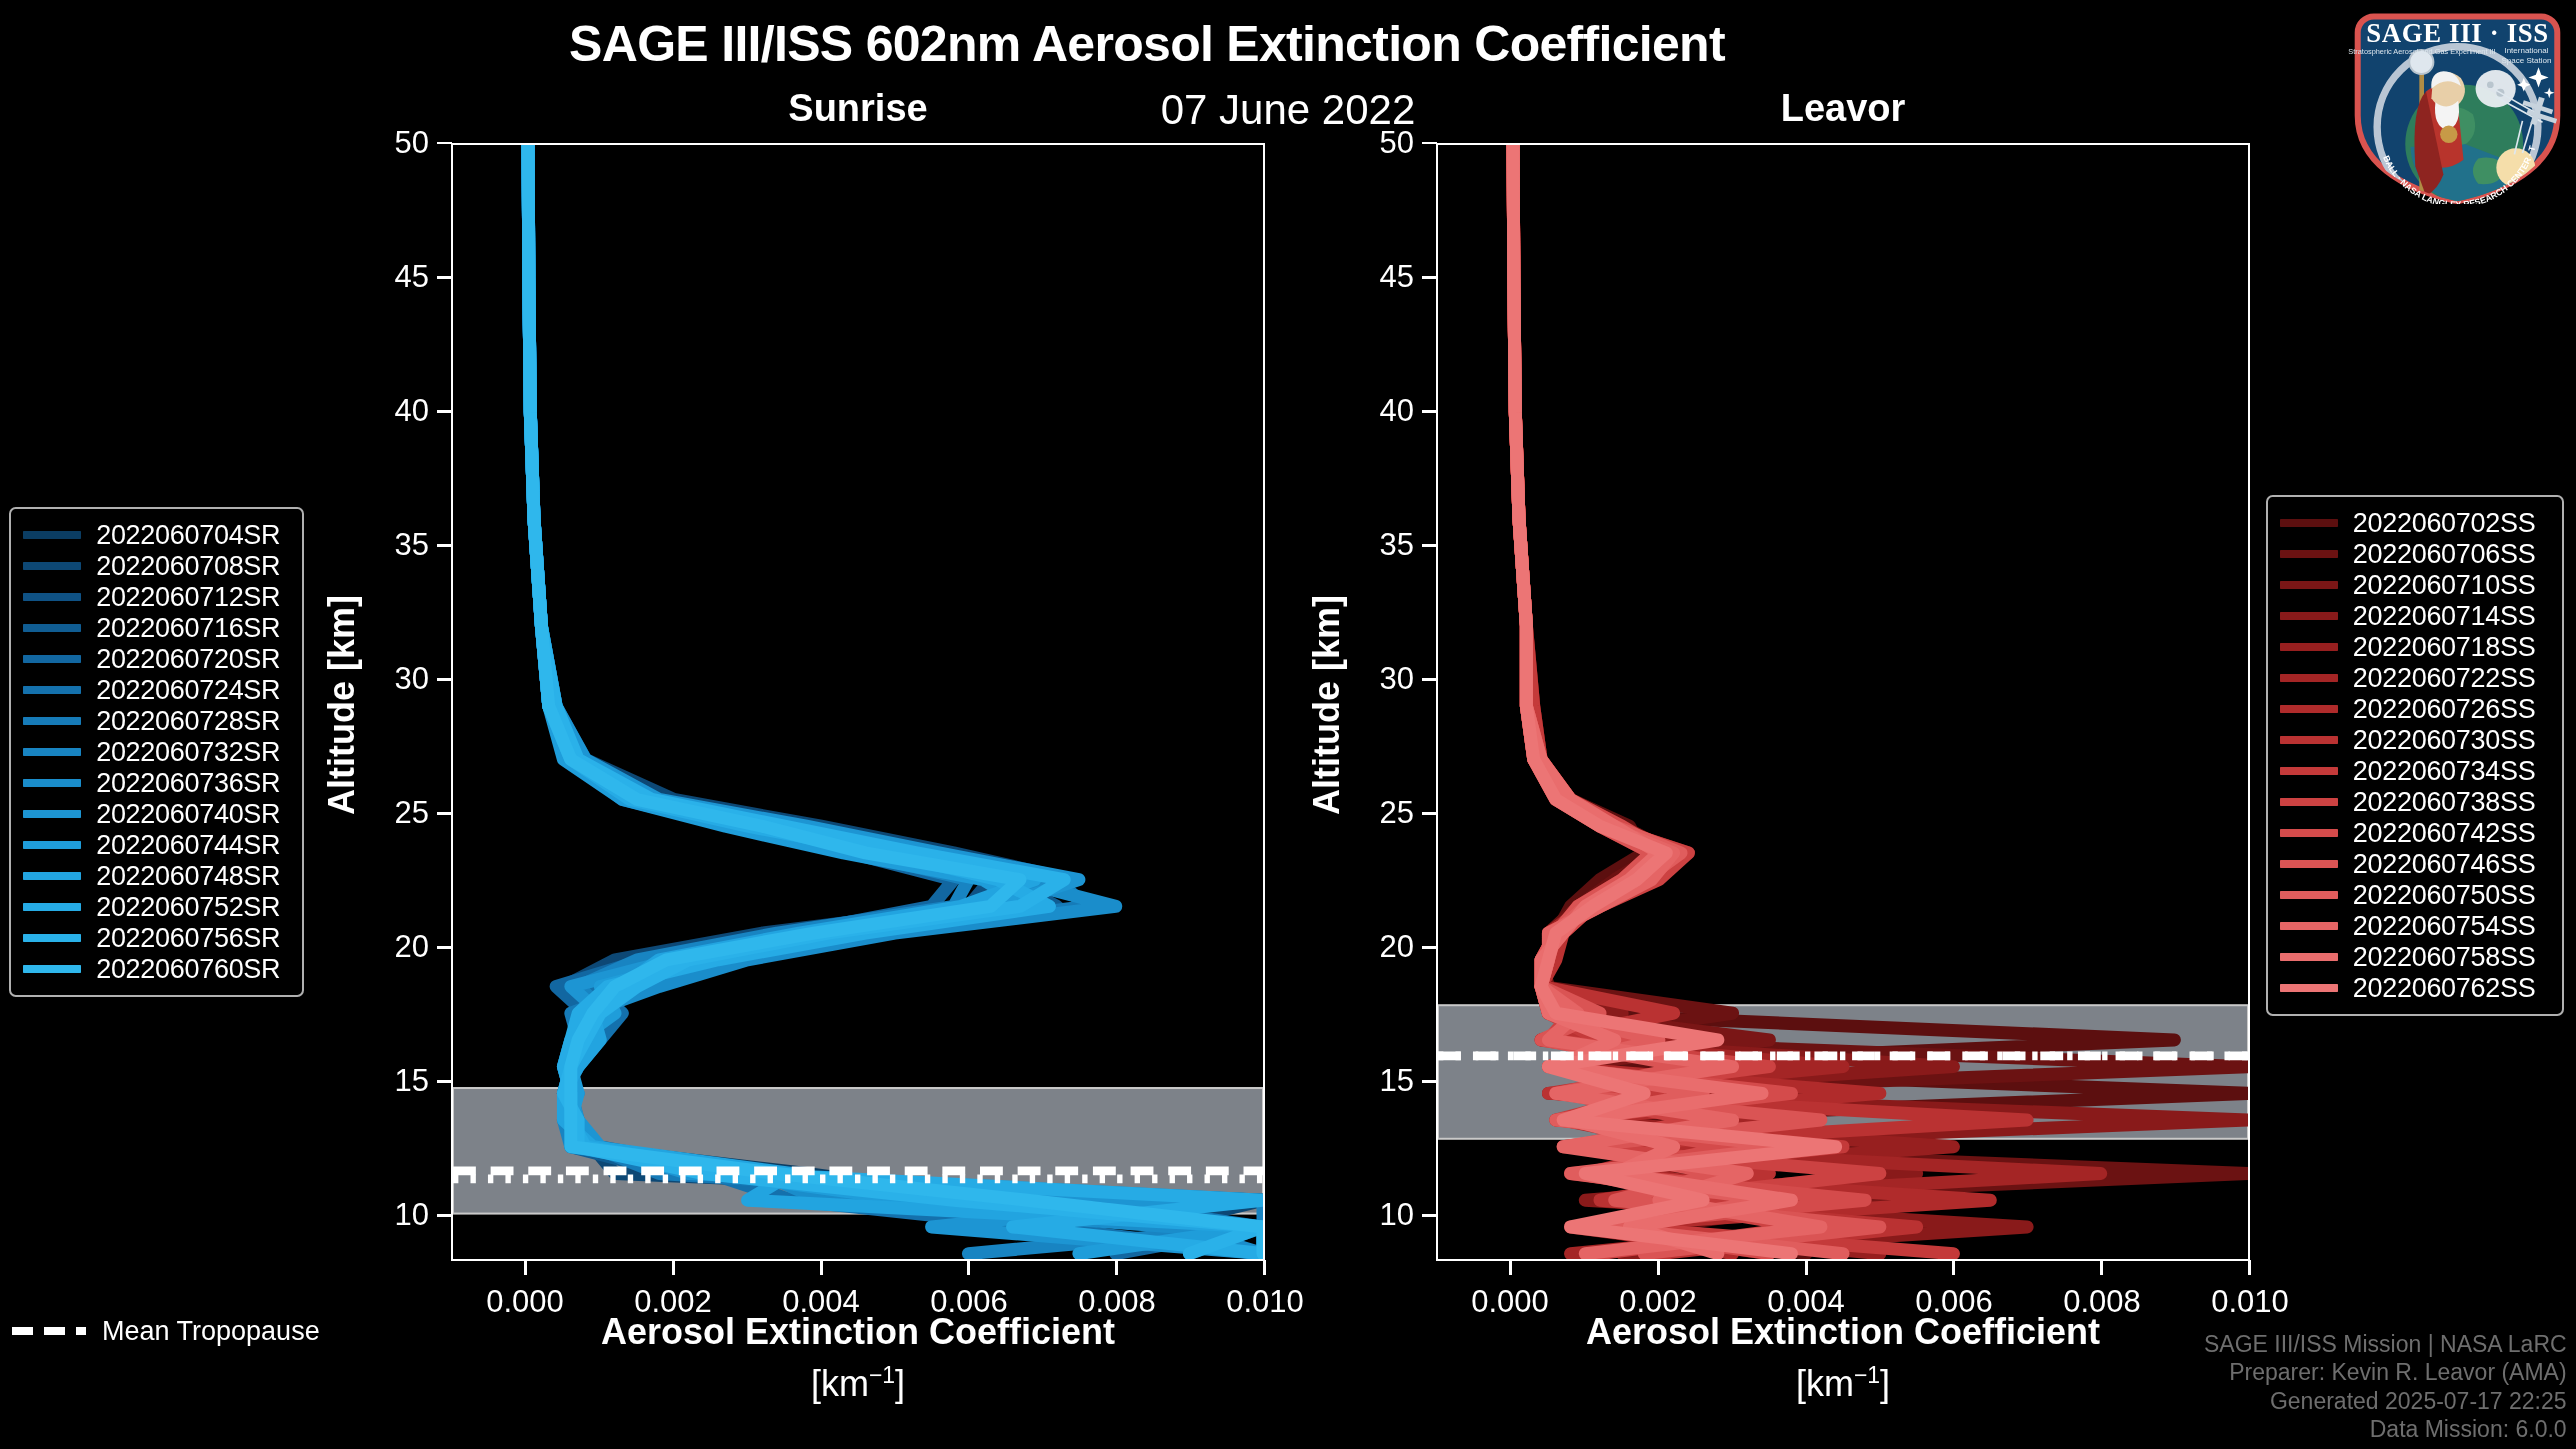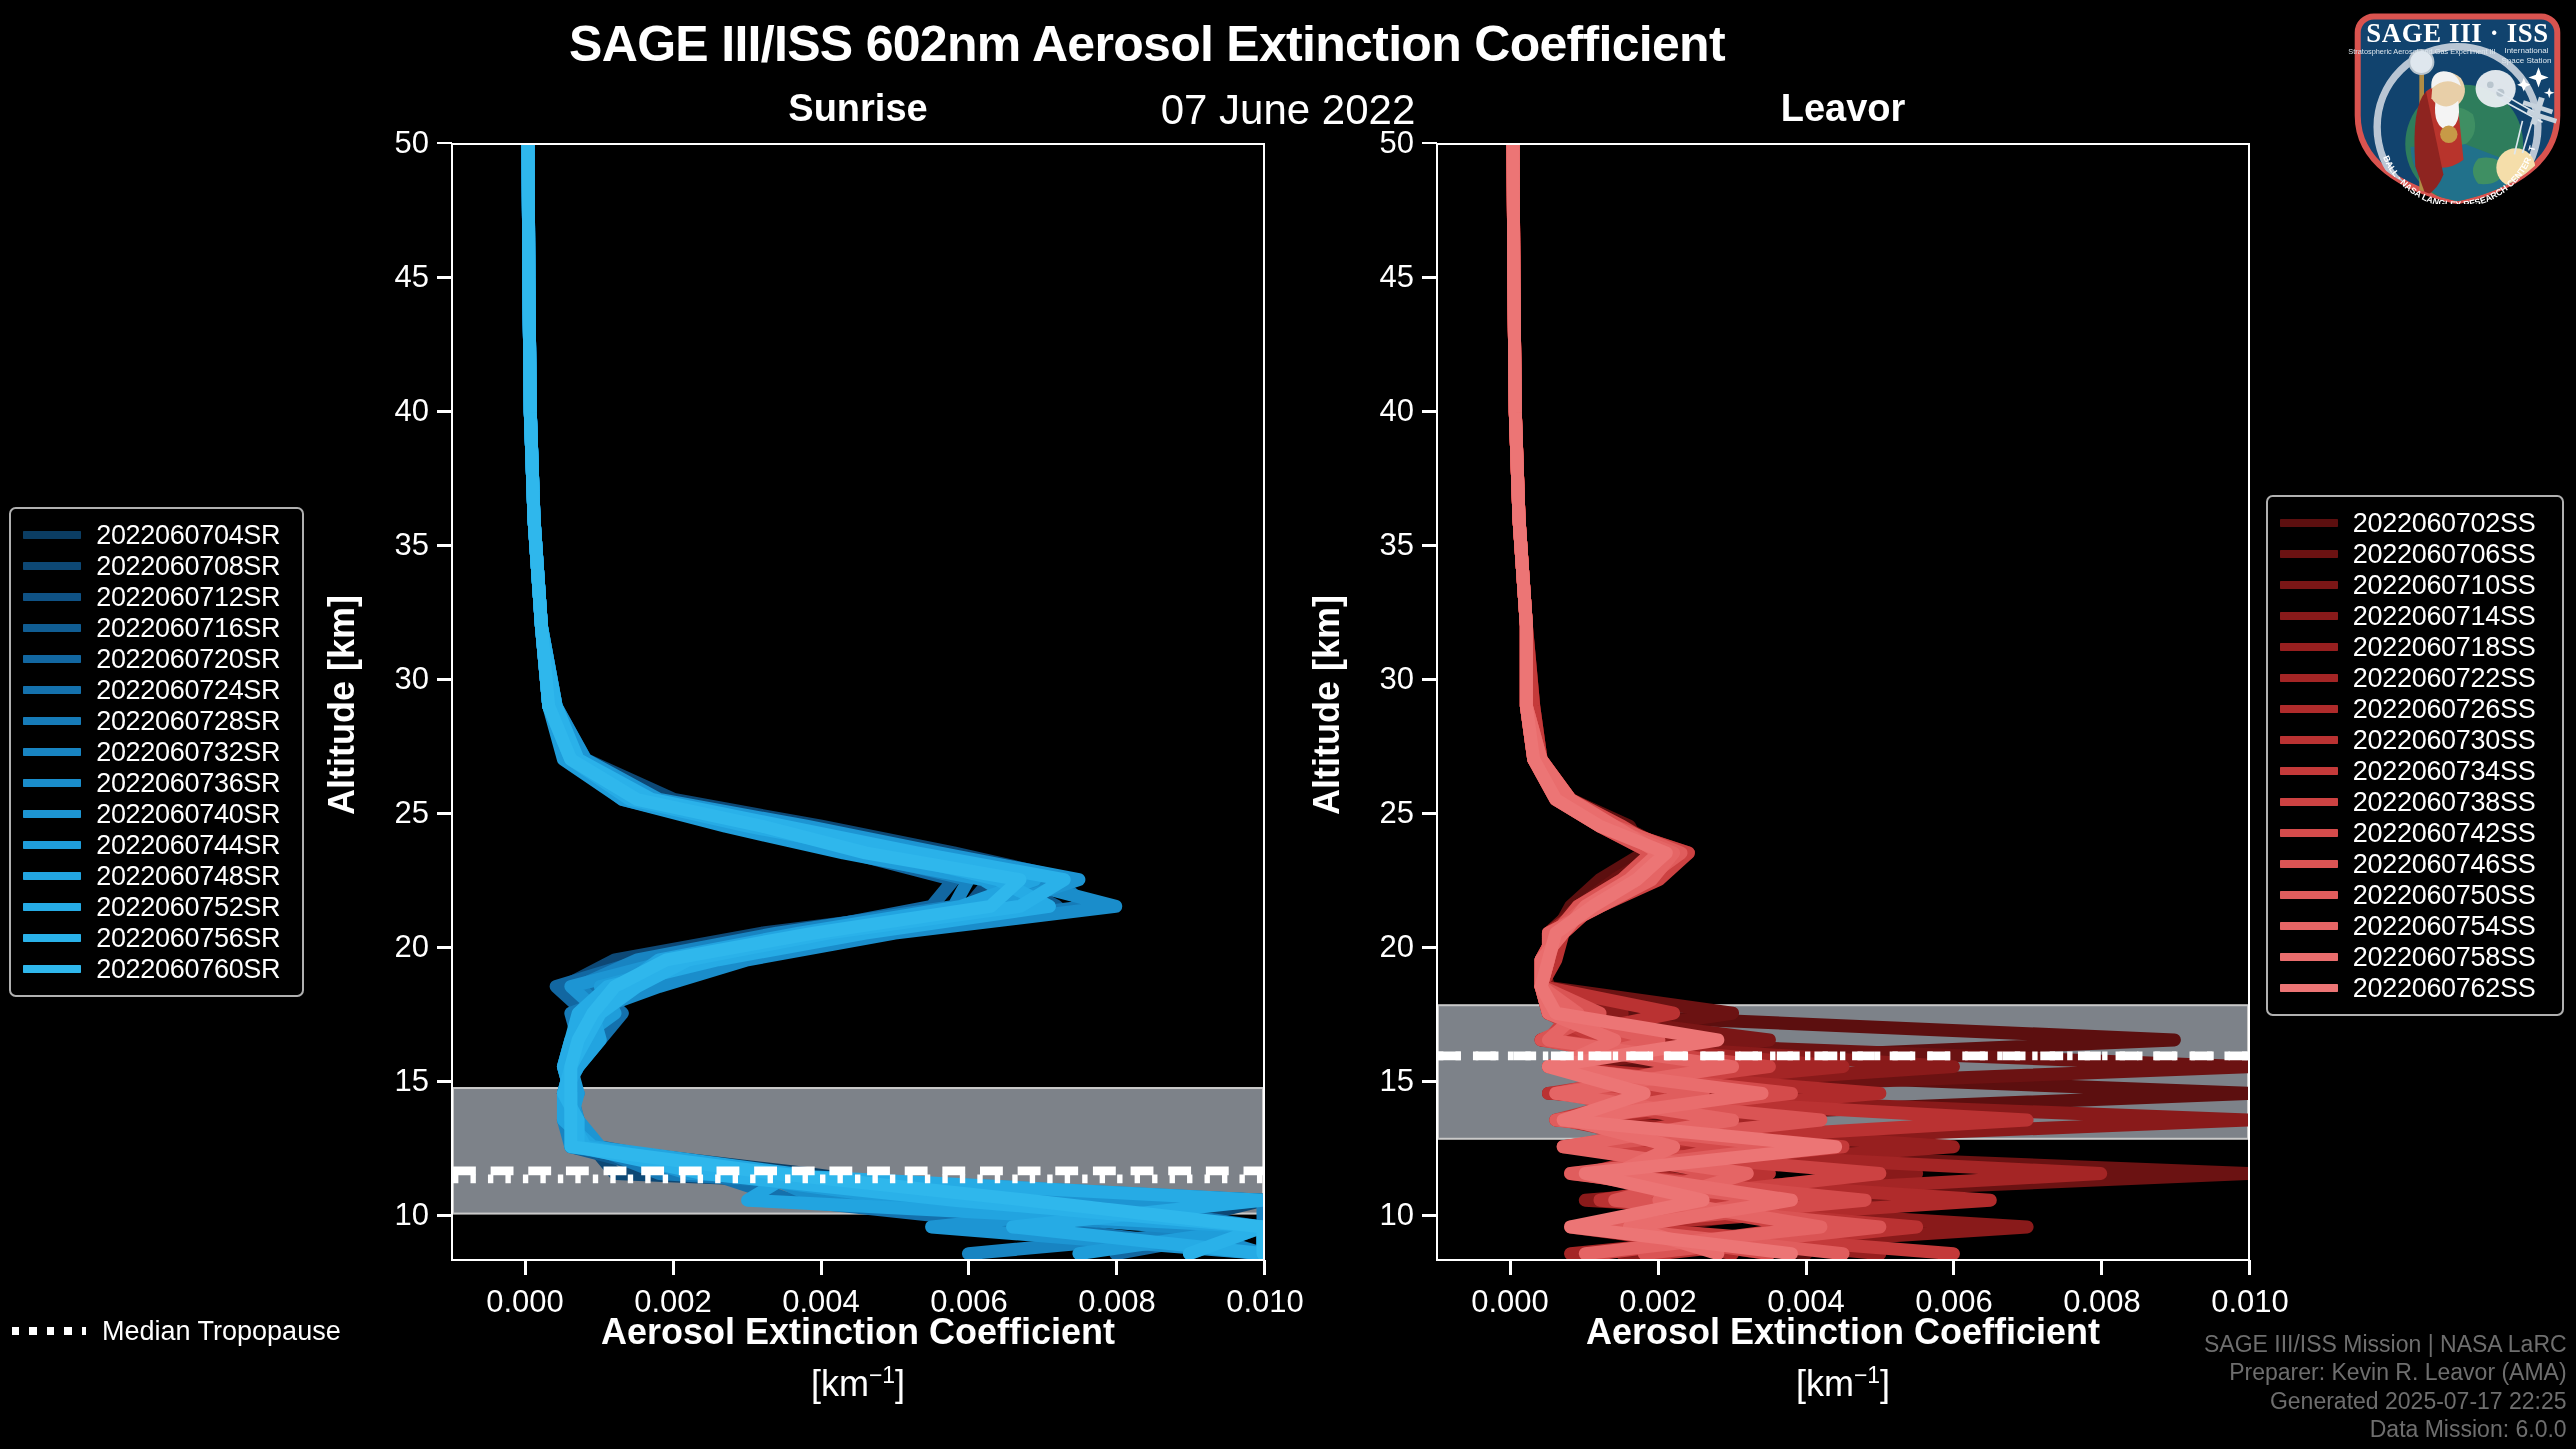--- a/index.html
+++ b/index.html
@@ -410,23 +410,23 @@
     </div>
     <div class="legend-row">
       <span class="legend-swatch" style="background: rgb(236, 117, 117);"></span>
       <span class="legend-text">2022060762SS</span>
     </div>
   </div>
 
 <div id="legend-tropopause">
   <div class="trop-row">
     <span class="trop-key">
-        <span class="trop-dotted"></span>
+        <span class="trop-dashed"></span>
       </span>
-    <span class="trop-text">Median Tropopause</span>
+    <span class="trop-text">Mean Tropopause</span>
   </div>
 </div>
 
 <div id="credits">
   <div>SAGE III/ISS Mission | NASA LaRC</div>
   <div>Preparer: Kevin R. Leavor (AMA)</div>
   <div>Generated 2025-07-17 22:25</div>
   <div>Data Mission: 6.0.0</div>
 </div>
 

